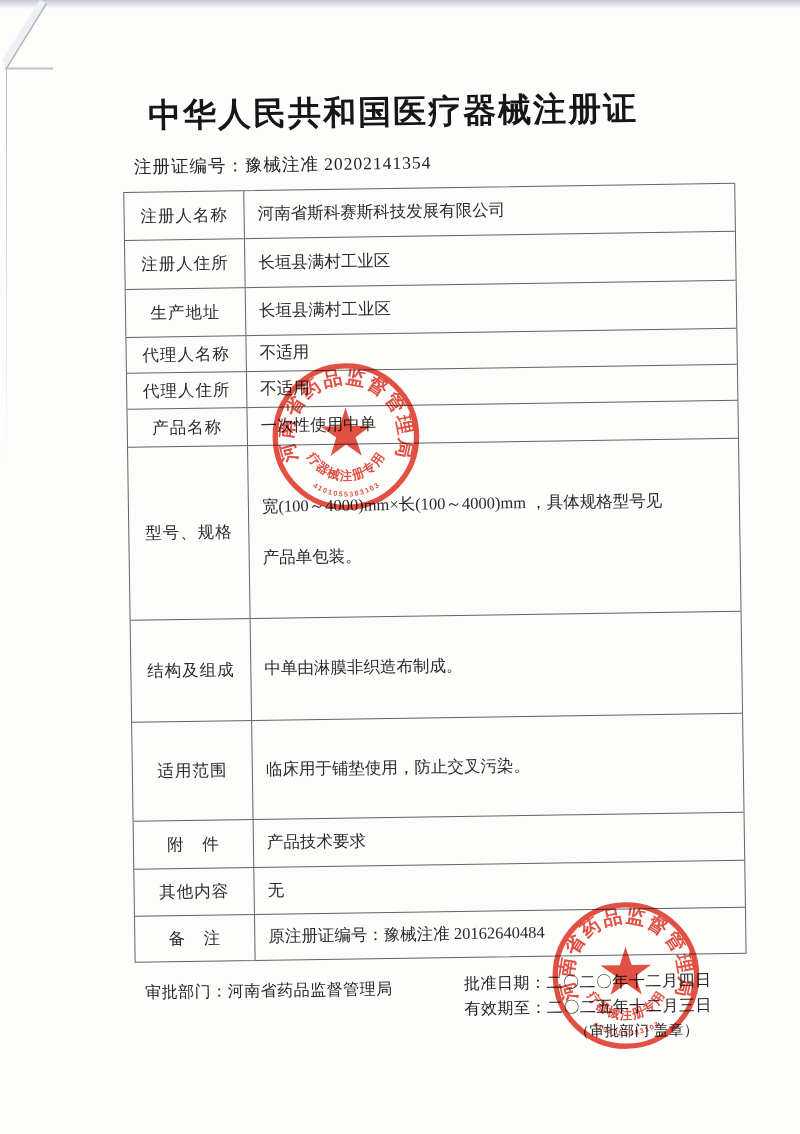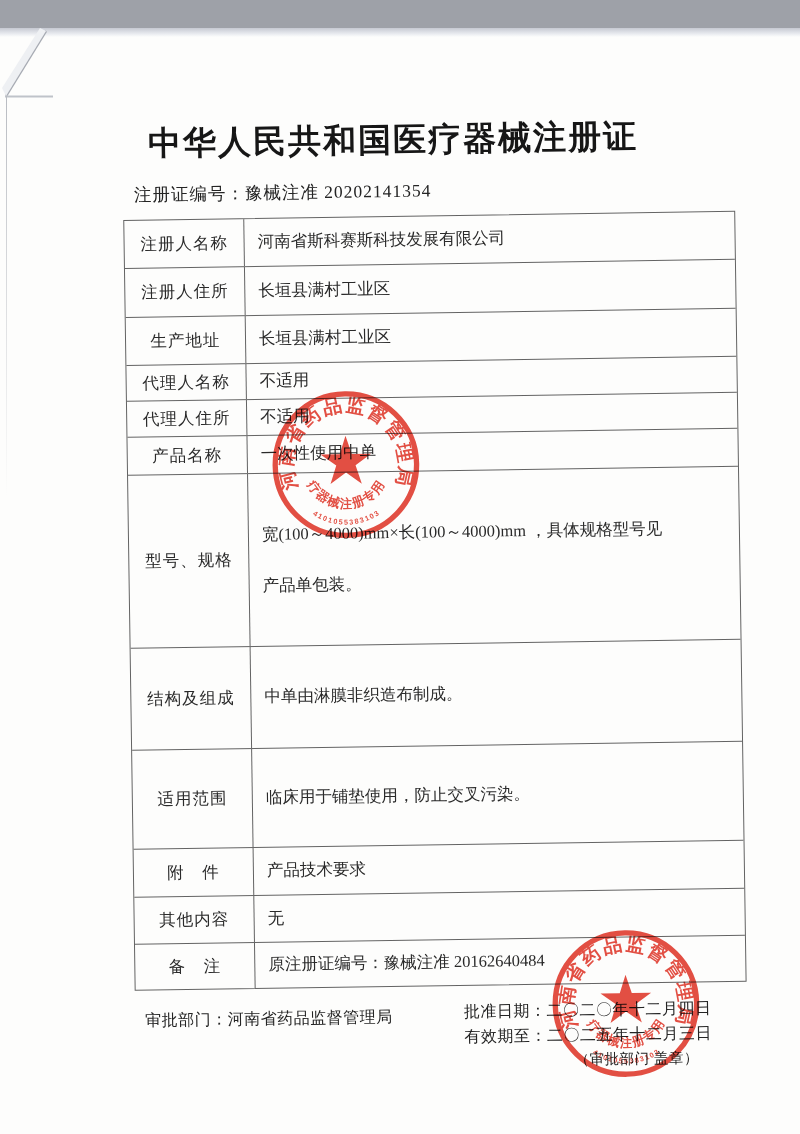--- a/index.html
+++ b/index.html
@@ -2,21 +2,21 @@
 <html><head>
 <meta charset="utf-8">
 <style>
   html,body{margin:0;padding:0;}
   body{
     width:800px;height:1134px;overflow:hidden;
     background:#9ea1a8;
     font-family:"Liberation Serif","DejaVu Serif",serif;
     position:relative;
   }
-  .scan{position:absolute;inset:0;background:#fdfdfc;margin-top:28px;}
+  .scan{position:absolute;inset:0;background:#fdfdfc;}
   
   .top-strip{position:absolute;left:0;top:0;width:800px;height:9px;
     background:linear-gradient(#c6c9d2,#eceef2 70%,rgba(255,255,255,0));}
   .fold-svg{position:absolute;left:0;top:0;}
   .content{position:absolute;inset:0;transform:rotate(-0.85deg);transform-origin:120px 580px;color:#2c2c2c;}
 
   .doc-title{
     position:absolute;left:0;top:94px;width:800px;text-align:center;
     font-size:33px;font-weight:700;letter-spacing:2px;color:#161616;
   }

